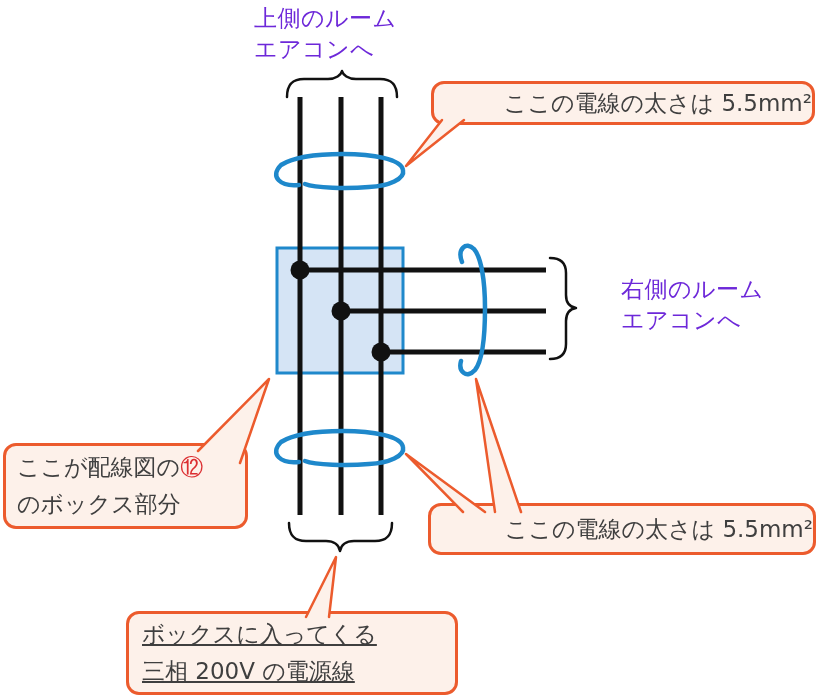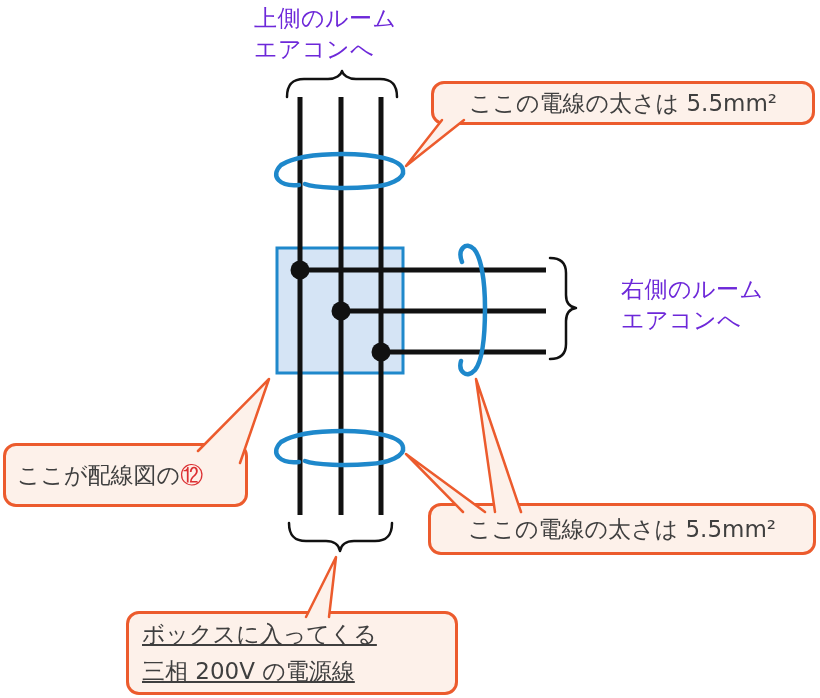--- a/index.html
+++ b/index.html
@@ -11,21 +11,21 @@
   .label{
     position:absolute;font-size:23px;line-height:31px;color:#6d28d9;
     letter-spacing:0.5px;white-space:nowrap;
   }
   .callout{
     position:absolute;box-sizing:border-box;
     background:#fdf1ea;border:3px solid #ec5b2d;border-radius:13px;
     font-size:23px;color:#3f3f3f;display:flex;flex-direction:column;
     justify-content:center;white-space:nowrap;z-index:2;
   }
-  .callout.center{align-items:center;}
+  .callout.center{align-items:flex-end;}
   .callout .ln{line-height:37px;}
   .mark{color:#dc2f32;}
   .overlay{z-index:3;pointer-events:none;}
   .base{z-index:1;}
 </style>
 </head>
 <body>
 
 <div class="stage">
 
@@ -71,22 +71,23 @@
 
   <div class="label" style="left:621px;top:274px;">
     <div>右側のルーム</div>
     <div>エアコンへ</div>
   </div>
 
   <div class="callout center" style="left:431px;top:81px;width:384px;height:44px;">
     <div class="ln">ここの電線の太さは 5.5mm²</div>
   </div>
 
-  <div class="callout" style="left:3px;top:443px;width:245px;height:64px;padding-left:11px;">
+  <div class="callout" style="left:3px;top:443px;width:245px;height:86px;padding-left:11px;">
     <div class="ln"><span>ここが配線図の</span><span class="mark">⑫</span></div>
+    <div class="ln">のボックス部分</div>
   </div>
 
   <div class="callout center" style="left:428px;top:503px;width:388px;height:52px;">
     <div class="ln">ここの電線の太さは 5.5mm²</div>
   </div>
 
   <div class="callout" style="left:126px;top:611px;width:332px;height:84px;padding-left:13px;text-decoration:underline;">
     <div class="ln">ボックスに入ってくる</div>
     <div class="ln">三相 200V の電源線</div>
   </div>

